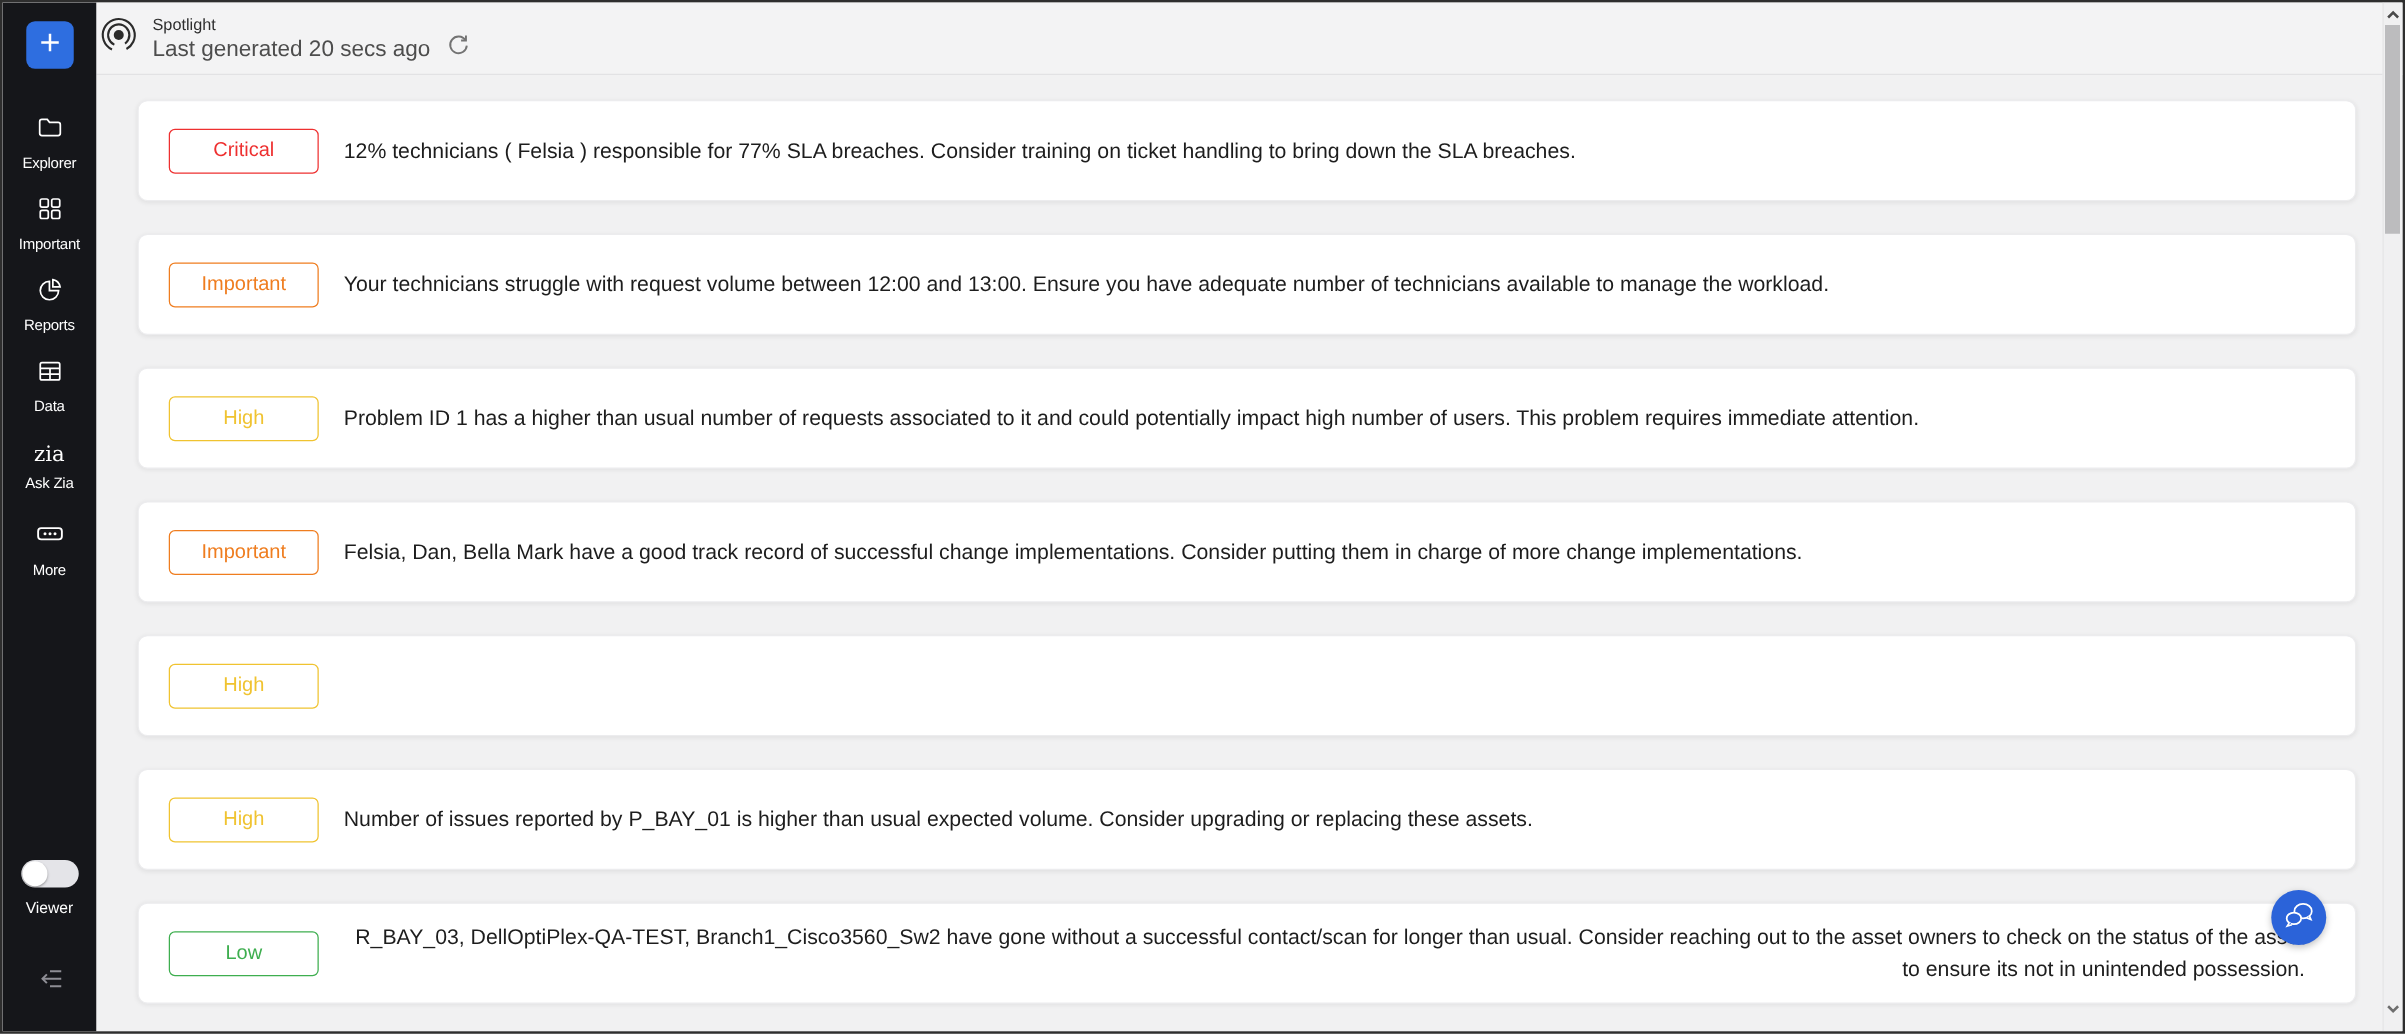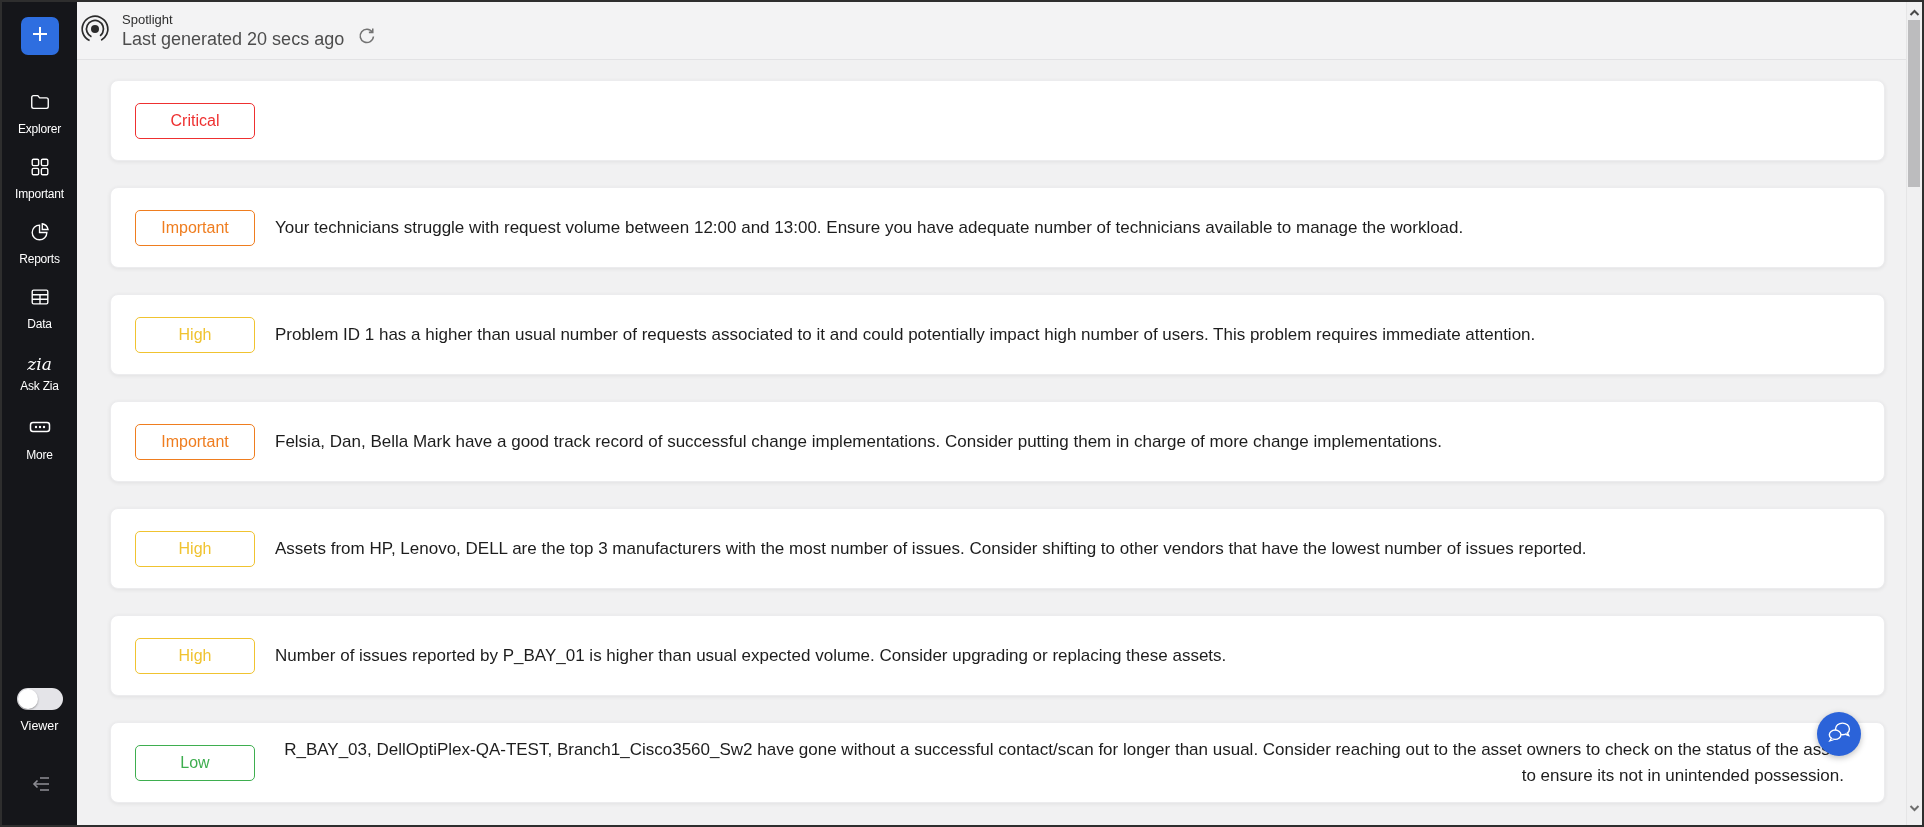--- a/index.html
+++ b/index.html
@@ -5,21 +5,21 @@
   html,body{margin:0;padding:0;background:#fff;}
   body{width:1924px;height:827px;overflow:hidden;font-family:"Liberation Sans",sans-serif;}
   .app{position:relative;width:1924px;height:827px;box-sizing:border-box;border:2px solid #2e2e2e;background:#f1f1f2;display:flex;overflow:hidden;}
 
   
   .sidebar{width:75px;flex:none;background:#15161a;display:flex;flex-direction:column;align-items:center;position:relative;z-index:5;}
   .add-btn{width:38px;height:38px;margin-top:15px;background:#2e6ee0;border-radius:7px;display:flex;align-items:center;justify-content:center;cursor:pointer;}
   .nav{margin-top:26px;width:100%;display:flex;flex-direction:column;}
   .nav-item{height:65px;display:flex;flex-direction:column;align-items:center;justify-content:center;gap:5px;color:#fff;cursor:pointer;}
   .nav-item .lbl{font-size:12px;letter-spacing:-0.2px;white-space:nowrap;}
-  .zia-script{font-family:"DejaVu Serif",serif;font-style:italic;font-size:17px;color:#fff;line-height:20px;}
+  .zia-script{font-family:"DejaVu Serif",serif;font-size:17px;color:#fff;line-height:20px;}
   .viewer-block{position:absolute;bottom:92px;left:0;right:0;display:flex;flex-direction:column;align-items:center;gap:9px;}
   .toggle{width:46px;height:22px;border-radius:12px;background:#e4e4e8;position:relative;cursor:pointer;}
   .toggle .knob{position:absolute;left:1px;top:1px;width:20px;height:20px;border-radius:50%;background:#fff;box-shadow:0 1px 2px rgba(0,0,0,.35);}
   .viewer-label{color:#fff;font-size:12.5px;}
   .collapse-btn{position:absolute;bottom:26px;left:50%;transform:translateX(-50%);cursor:pointer;}
 
   
   .main{flex:1;position:relative;display:flex;flex-direction:column;background:#f1f1f2;overflow:hidden;}
   .header{height:57px;flex:none;background:#f3f3f4;border-bottom:1px solid #e2e2e4;display:flex;align-items:center;}
   .header-text{margin-left:9px;display:flex;flex-direction:column;justify-content:center;}
@@ -146,40 +146,40 @@
           <path d="M16.2 6.6A7 7 0 1 0 17.3 11"></path>
           <polyline points="16.6,2.6 16.6,6.7 12.5,6.7"></polyline>
         </svg>
       </span>
     </div>
 
     <div class="content">
 
   <div class="card">
     <div class="badge" style="color: rgb(238, 48, 48); border-color: rgb(238, 48, 48);">Critical</div>
+    <div class="card-text">12% technicians ( Felsia ) responsible for 77% SLA breaches. Consider training on ticket handling to bring down the SLA breaches.</div>
   </div>
 
   <div class="card">
     <div class="badge" style="color: rgb(239, 125, 31); border-color: rgb(239, 125, 31);">Important</div>
     <div class="card-text">Your technicians struggle with request volume between 12:00 and 13:00. Ensure you have adequate number of technicians available to manage the workload.</div>
   </div>
 
   <div class="card">
     <div class="badge" style="color: rgb(240, 195, 48); border-color: rgb(240, 195, 48);">High</div>
     <div class="card-text">Problem ID 1 has a higher than usual number of requests associated to it and could potentially impact high number of users. This problem requires immediate attention.</div>
   </div>
 
   <div class="card">
     <div class="badge" style="color: rgb(239, 125, 31); border-color: rgb(239, 125, 31);">Important</div>
     <div class="card-text">Felsia, Dan, Bella Mark have a good track record of successful change implementations. Consider putting them in charge of more change implementations.</div>
   </div>
 
   <div class="card">
     <div class="badge" style="color: rgb(240, 195, 48); border-color: rgb(240, 195, 48);">High</div>
-    <div class="card-text">Assets from HP, Lenovo, DELL are the top 3 manufacturers with the most number of issues. Consider shifting to other vendors that have the lowest number of issues reported.</div>
   </div>
 
   <div class="card">
     <div class="badge" style="color: rgb(240, 195, 48); border-color: rgb(240, 195, 48);">High</div>
     <div class="card-text">Number of issues reported by P_BAY_01 is higher than usual expected volume. Consider upgrading or replacing these assets.</div>
   </div>
 
   <div class="card">
     <div class="badge" style="color: rgb(62, 174, 79); border-color: rgb(62, 174, 79);">Low</div>
     <div class="card-text">R_BAY_03, DellOptiPlex-QA-TEST, Branch1_Cisco3560_Sw2 have gone without a successful contact/scan for longer than usual. Consider reaching out to the asset owners to check on the status of the asset to ensure its not in unintended possession.</div>

